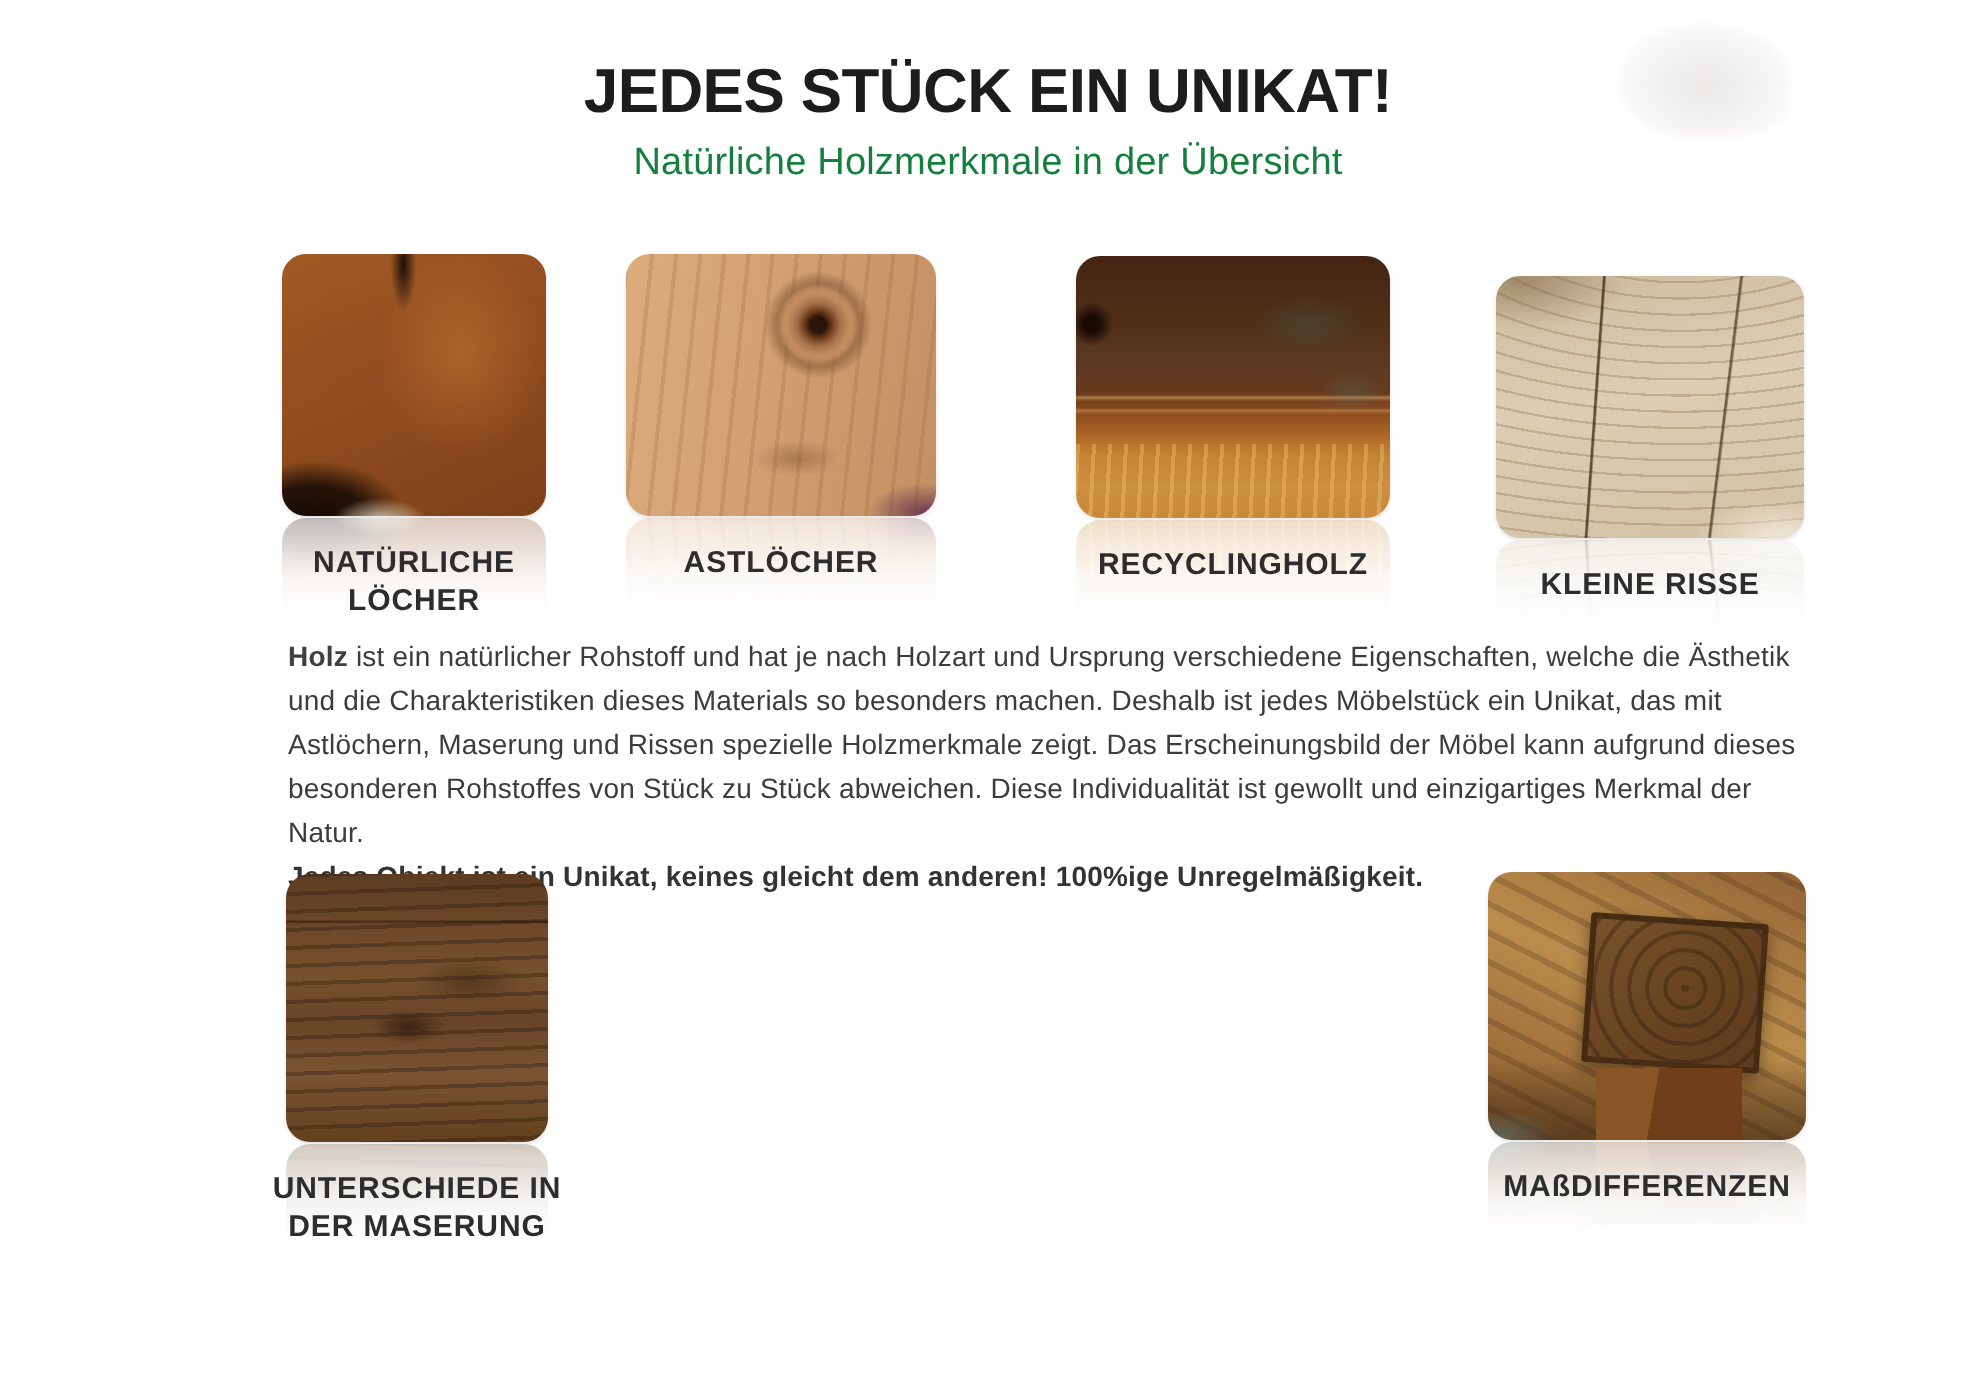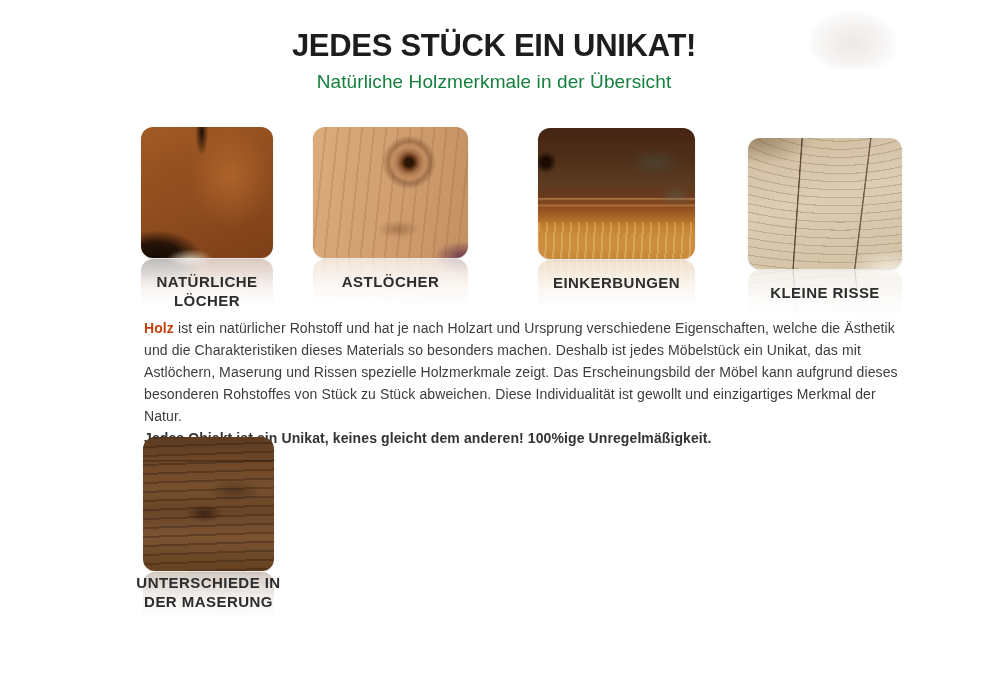--- a/index.html
+++ b/index.html
@@ -29,21 +29,21 @@
   .reflection { position:absolute; top:0; left:0; width:100%; transform:scaleY(-1);
                 border-radius:12px; overflow:hidden; }
   .row1 .reflection { height:131px; }
   .row2 .reflection { height:134px; }
   .reflection-wrap::after { content:""; position:absolute; inset:0;
     background:linear-gradient(to bottom, rgba(255,255,255,0.50) 0%, rgba(255,255,255,0.90) 65%, #ffffff 100%); }
   .label { position:absolute; left:50%; transform:translateX(-50%); width:max-content; max-width:230px;
     text-align:center; white-space:pre-line; font-weight:700; font-size:15px; line-height:19px;
     letter-spacing:0.45px; color:#2d2d2d; z-index:2; }
   .row1 .label { top:145px; }
-  .row2 .label { top:136px; }
+  .row2 .label { top:148px; }
 
   
   .c1 { left:130px; top:127px; width:132px; }
   .c2 { left:302px; top:127px; width:155px; }
   .c3 { left:527px; top:128px; width:157px; }
   .c4 { left:737px; top:138px; width:154px; }
   .c5 { left:132px; top:437px; width:131px; }
   .c6 { left:315px; top:436px; width:157px; }
   .c7 { left:529px; top:434px; width:161px; }
   .c8 { left:733px; top:436px; width:159px; }
@@ -125,21 +125,21 @@
       repeating-radial-gradient(circle at 56% 46%, rgba(42,24,10,0.35) 0 2px, rgba(0,0,0,0) 2px 9px),
       linear-gradient(135deg, #78522a 0%, #6a4522 50%, #5e3b1d 100%);
     border:3px solid rgba(66,40,18,0.85); border-radius:2px;
     box-shadow:0 4px 8px rgba(30,18,8,0.45); }
   .tex8::after { content:""; position:absolute; left:34%; right:20%; top:73%; bottom:0;
     background:linear-gradient(100deg, #8a5524 0 40%, #6e3f18 40% 100%); }
 
   
   .description { position:absolute; left:133px; top:317px; width:754px;
     font-size:14px; line-height:22px; color:#3c3c3c; letter-spacing:0.1px; }
-  .description b { color:#c2410c; }
+  .description b { color:#404040; }
   .highlight { font-weight:700; color:#333333; }
 </style>
 </head>
 <body>
 
 <div class="page">
 
   <div class="ghost"></div>
 
   <div class="header">
@@ -162,21 +162,21 @@
         <div class="reflection tex2"></div>
       </div>
     <div class="label">ASTLÖCHER</div>
   </div>
 
   <div class="card row1 c3">
     <div class="photo tex3"></div>
     <div class="reflection-wrap">
         <div class="reflection tex3"></div>
       </div>
-    <div class="label">EINKERBUNGEN</div>
+    <div class="label">RECYCLINGHOLZ</div>
   </div>
 
   <div class="card row1 c4">
     <div class="photo tex4"></div>
     <div class="reflection-wrap">
         <div class="reflection tex4"></div>
       </div>
     <div class="label">KLEINE RISSE</div>
   </div>
 
@@ -189,14 +189,21 @@
     <div class="photo tex5"></div>
     <div class="reflection-wrap">
         <div class="reflection tex5"></div>
       </div>
     <div class="label">UNTERSCHIEDE IN
 DER MASERUNG</div>
   </div>
 
 
 
+  <div class="card row2 c8">
+    <div class="photo tex8"></div>
+    <div class="reflection-wrap">
+        <div class="reflection tex8"></div>
+      </div>
+    <div class="label">MAßDIFFERENZEN</div>
+  </div>
 
 </div>
 
 </body></html>

